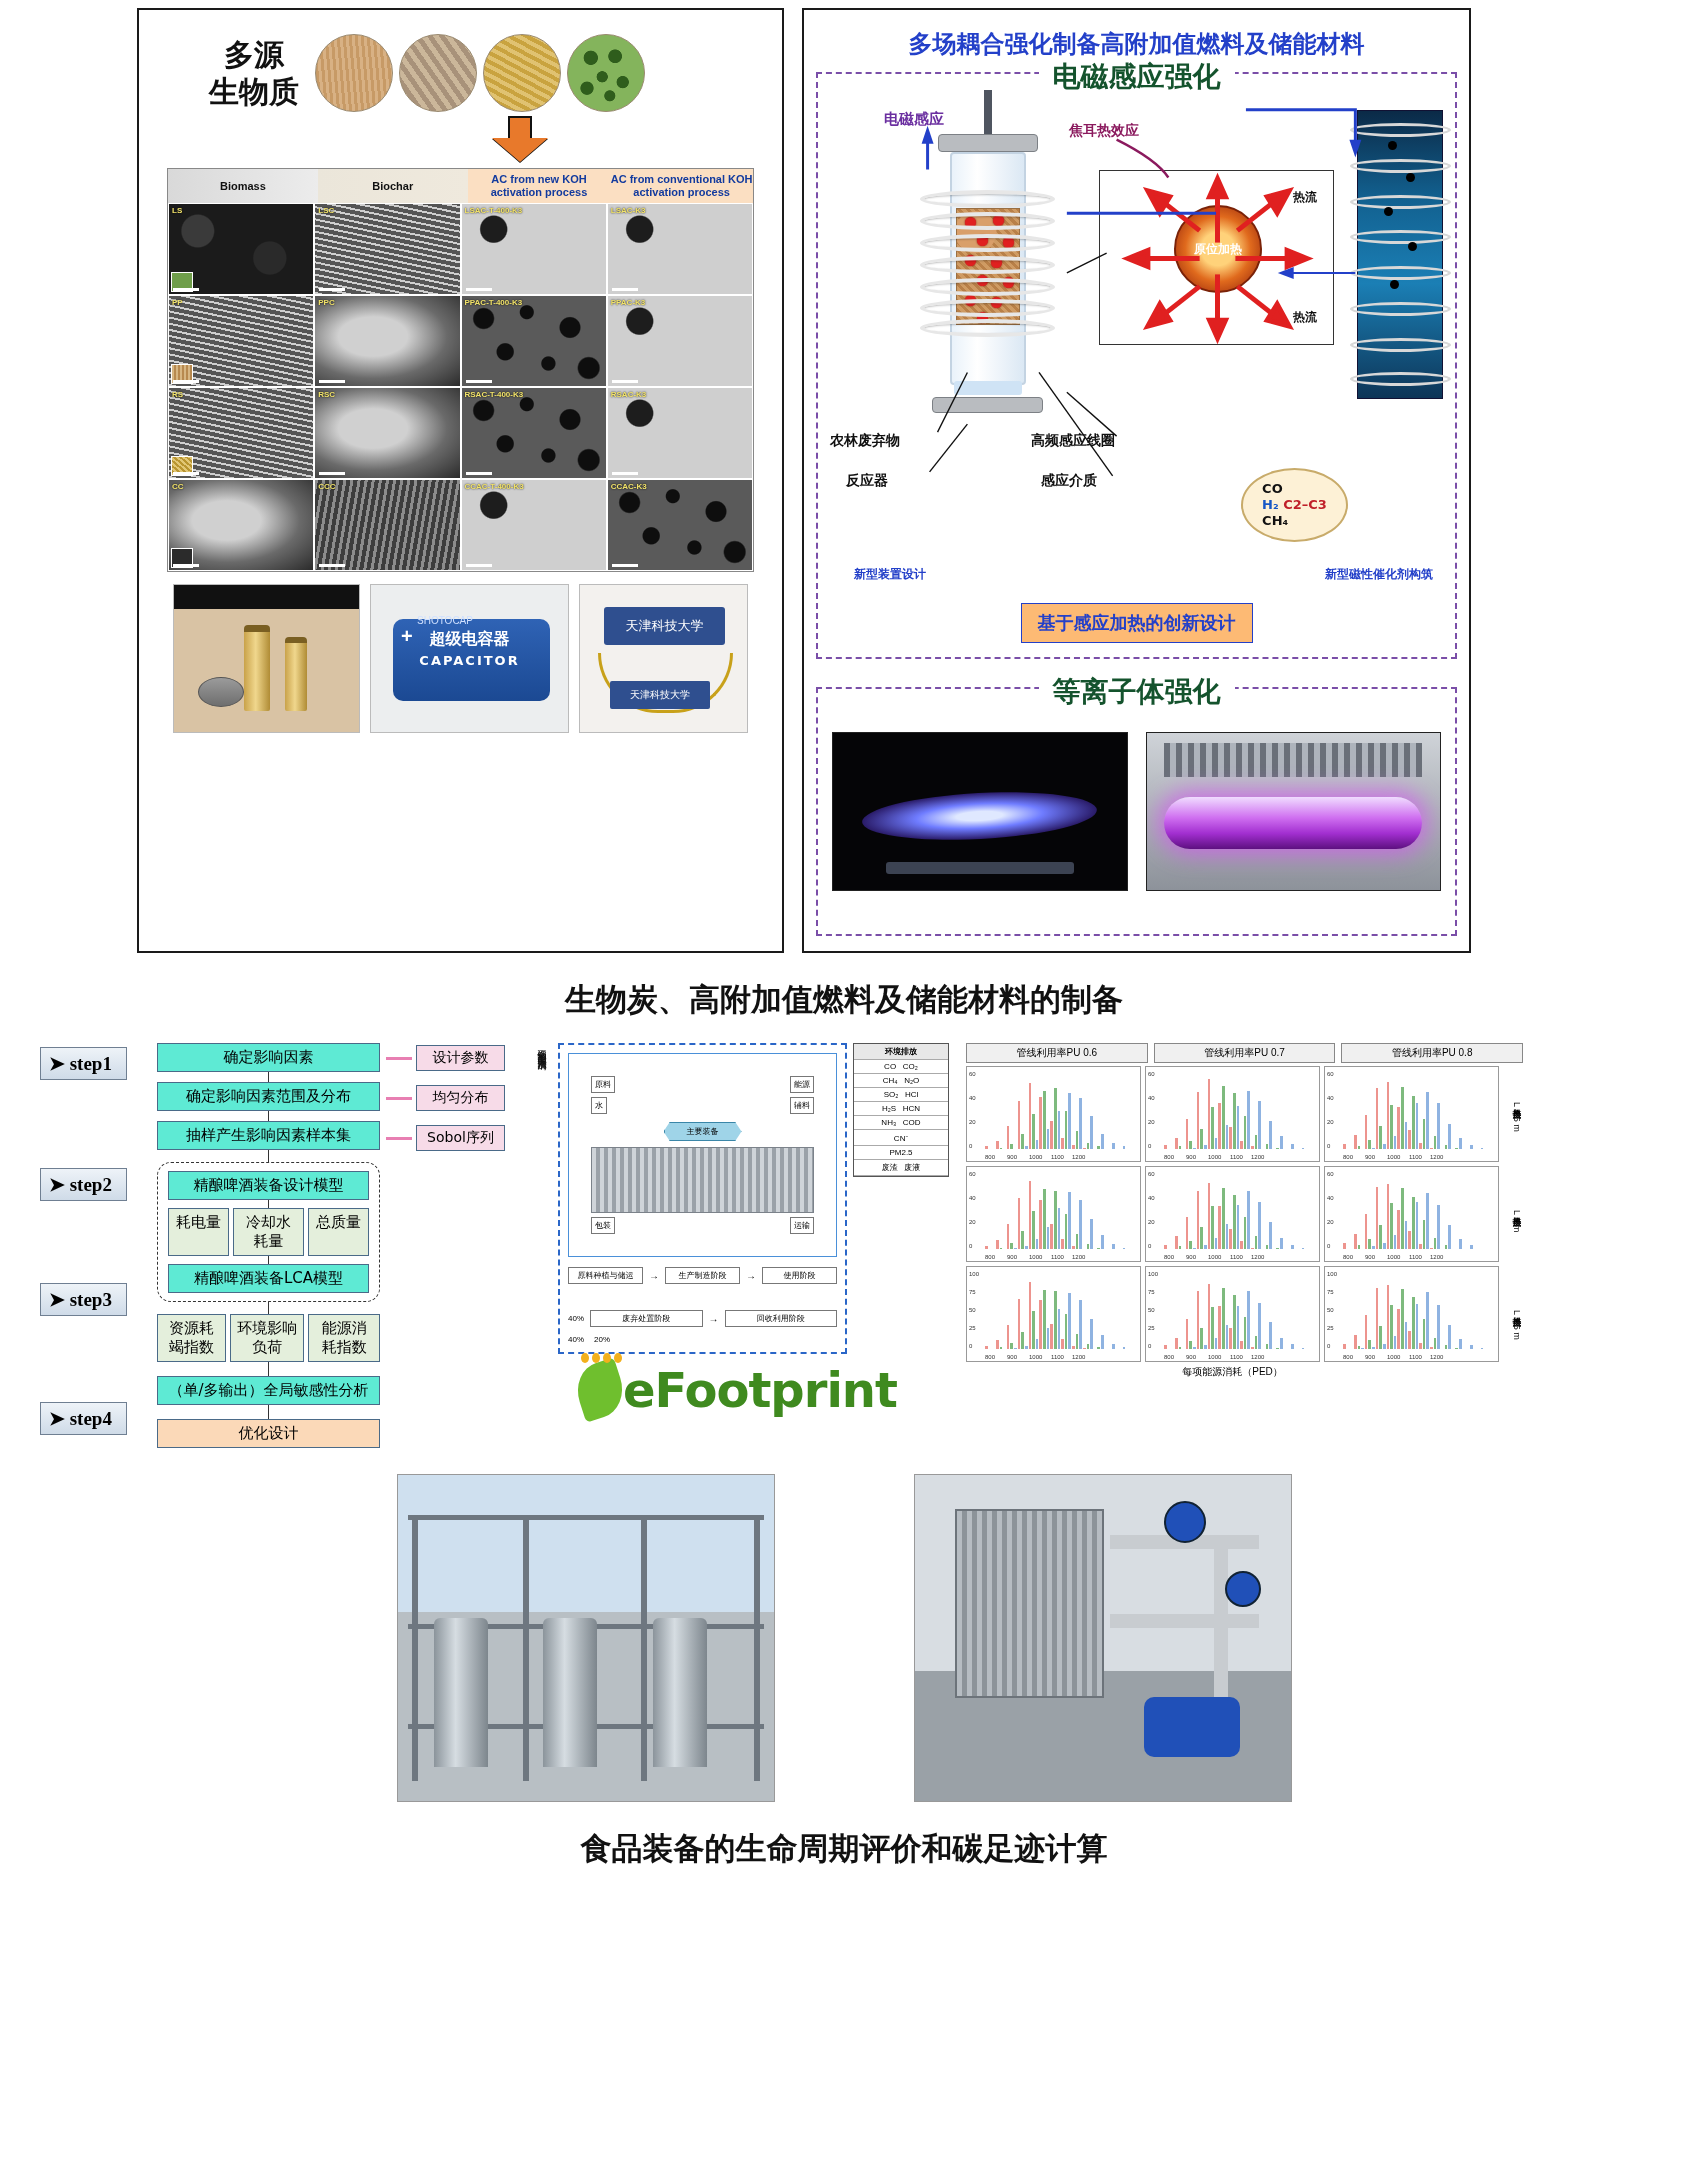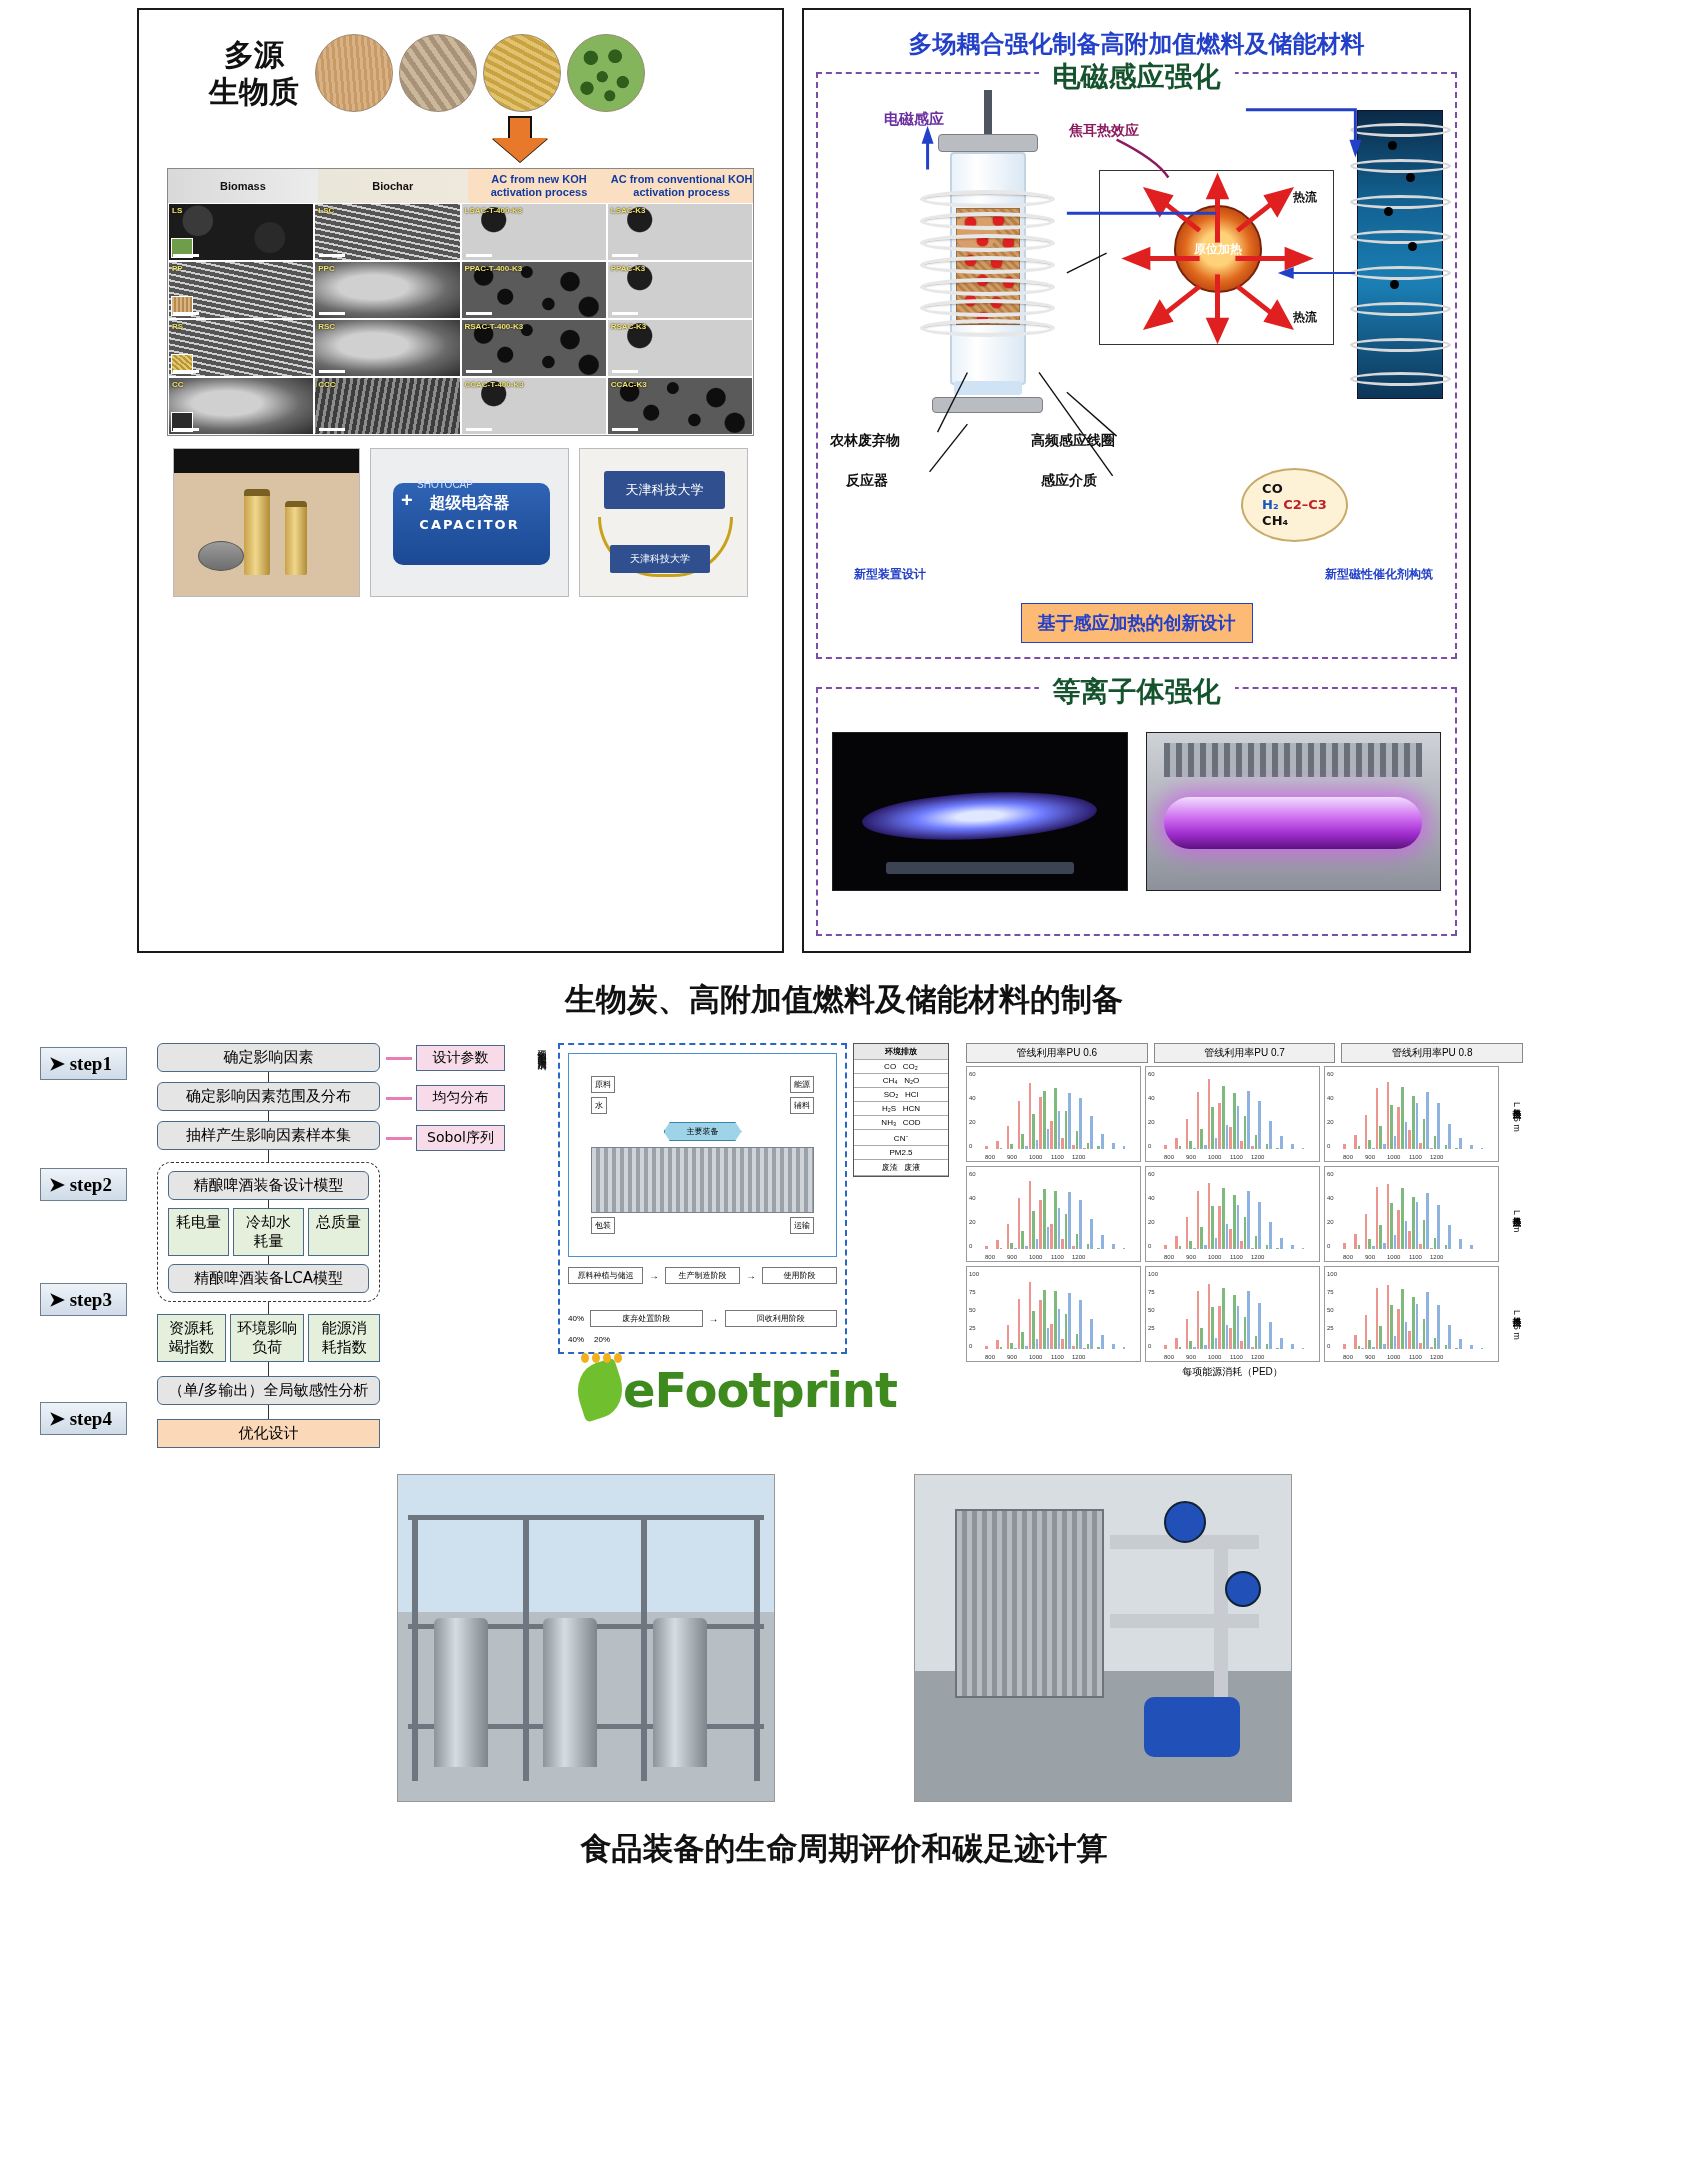--- a/index.html
+++ b/index.html
@@ -46,21 +46,21 @@
 
   
   .sem-grid { border:1px solid #888; width:100%; }
   .sem-head { display:flex; height:34px; font-size:11px; font-weight:700; }
   .sh { display:flex; align-items:center; justify-content:center; text-align:center; line-height:1.15; position:relative;}
   .sh.a { flex:1.05; background:linear-gradient(90deg,#d9d9d9,#ececec); color:#111; }
   .sh.b { flex:1.05; background:linear-gradient(90deg,#ebe6da,#efe9dd); color:#111;}
   .sh.c { flex:1;    background:#fbdfc2; color:#123a9e;}
   .sh.d { flex:1;    background:#fbdfc2; color:#123a9e;}
   .sem-body { display:grid; grid-template-columns:repeat(4,1fr); }
-  .cell { position:relative; height:58px; border:1px solid #ffffff; overflow:hidden; }
+  .cell { position:relative; height:92px; border:1px solid #ffffff; overflow:hidden; }
   .cell .tag { position:absolute; left:3px; top:2px; font-size:8px; color:#f2e36a; font-weight:700; z-index:3;
                text-shadow:0 0 2px #000; }
   .cell .scale { position:absolute; left:4px; bottom:3px; width:26px; height:3px; background:#fff; }
   .tex-dark { background:
       radial-gradient(circle at 20% 30%, #3a3a3a 0 12%, transparent 13%),
       radial-gradient(circle at 70% 60%, #2a2a2a 0 14%, transparent 15%),
       #1b1b1b; }
   .tex-fiber { background: repeating-linear-gradient(100deg,#8c8c8c 0 3px,#3d3d3d 3px 7px); }
   .tex-foam { background:
       radial-gradient(circle at 22% 28%, #1d1d1d 0 10%, #cfcfcf 11%),
@@ -192,21 +192,21 @@
         font-size:31px; font-weight:700; color:#111; margin:26px 0 22px; }
 
   
   .mid-band { display:flex; padding:0 40px; gap:10px; align-items:flex-start; }
   .flow-col { width:468px; position:relative; }
   .step-badge { display:inline-block; background:linear-gradient(180deg,#eef3f8,#cfdbe8);
        border:1px solid #6f7f92; padding:4px 14px 4px 8px; font-family:"Liberation Serif", serif;
        font-weight:700; font-size:19px; }
   .fbox { border:1px solid #4a6a88; text-align:center; font-size:15px; padding:4px 6px;
           font-family:"DejaVu Sans", sans-serif; }
-  .fb-blue { background:#e5e5e5;border-radius:6px; }
+  .fb-blue { background:#5eead4; }
   .fb-green { background:#e4efdc; }
   .fb-orange { background:#fbd9b8; }
   .pink-box { border:1px solid #4a6a88; background:#f7dbe8; font-size:14px; padding:3px 8px;
         font-family:"DejaVu Sans", sans-serif; text-align:center; }
   .pinkline { height:3px; background:#e87fb2; }
   .dashed-group { border:1px dashed #333; border-radius:14px; padding:8px 10px; }
   .conn { width:1px; background:#333; margin:0 auto; }
 
   .mid-col { width:438px; position:relative; }
   .bluedash { border:2px dashed #2a66c8; padding:8px; }

